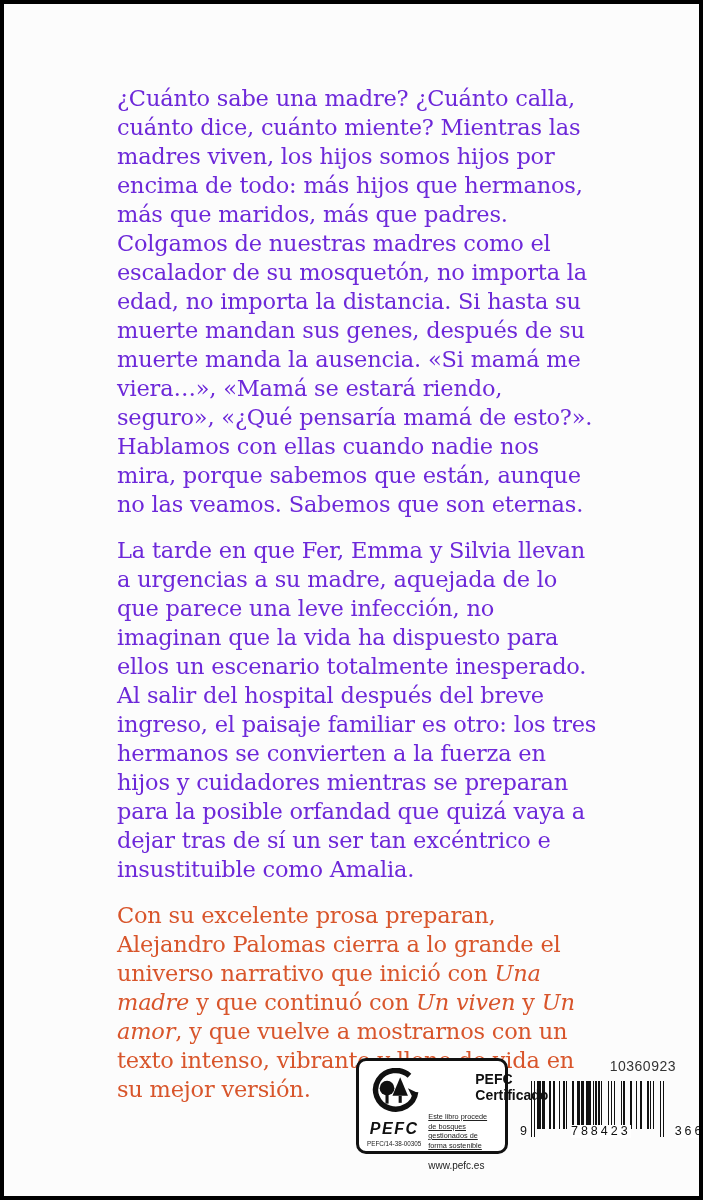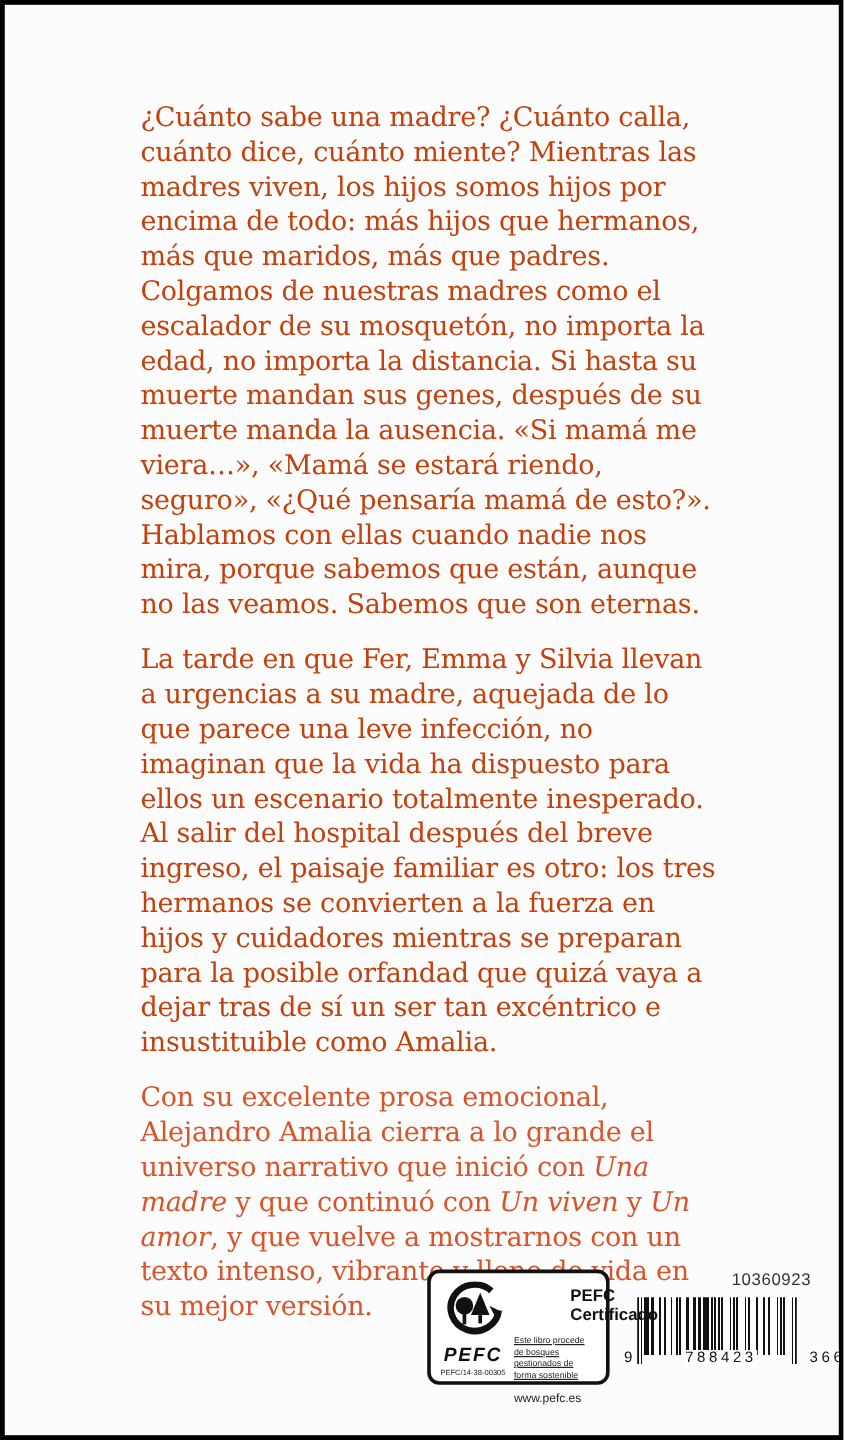--- a/index.html
+++ b/index.html
@@ -14,21 +14,21 @@
   }
   .text-block{
     position:absolute;
     left:113px;top:80px;
     width:484px;
   }
   .text-block p{
     margin:0 0 17px 0;
     font-size:22.5px;
     line-height:29px;
-    color:#c2410c;
+    color:#6d28d9;
     letter-spacing:-0.2px;
   }
   .text-block p.blurb{ color:#d8552b; }
   .text-block p.blurb i{ font-style:italic; }
 
   
   .imprint{
     position:absolute;
     left:42px;top:1112px;
     display:flex;align-items:center;gap:9px;
@@ -103,21 +103,21 @@
   .ean-digits .grp{flex:1;text-align:center;letter-spacing:3px;background:#fff;margin-left:44px;}
 </style>
 </head>
 <body>
 
 <div class="page">
 
   <div class="text-block">
     <p>¿Cuánto sabe una madre? ¿Cuánto calla, cuánto dice, cuánto miente? Mientras las madres viven, los hijos somos hijos por encima de todo: más hijos que hermanos, más que maridos, más que padres. Colgamos de nuestras madres como el escalador de su mosquetón, no importa la edad, no importa la distancia. Si hasta su muerte mandan sus genes, después de su muerte manda la ausencia. «Si mamá me viera…», «Mamá se estará riendo, seguro», «¿Qué pensaría mamá de esto?». Hablamos con ellas cuando nadie nos mira, porque sabemos que están, aunque no las veamos. Sabemos que son eternas.</p>
     <p>La tarde en que Fer, Emma y Silvia llevan a urgencias a su madre, aquejada de lo que parece una leve infección, no imaginan que la vida ha dispuesto para ellos un escenario totalmente inesperado. Al salir del hospital después del breve ingreso, el paisaje familiar es otro: los tres hermanos se convierten a la fuerza en hijos y cuidadores mientras se preparan para la posible orfandad que quizá vaya a dejar tras de sí un ser tan excéntrico e insustituible como Amalia.</p>
-    <p class="blurb" style="color: rgb(216, 85, 43);"><span>Con su excelente prosa emocional, Alejandro Amalia cierra a lo grande el universo narrativo que inició con </span><i>Una madre</i><span> y que continuó con </span><i>Un viven</i><span> y </span><i>Un amor</i><span>, y que vuelve a mostrarnos con un texto intenso, vibrante y lleno de vida en su mejor versión.</span></p>
+    <p class="blurb" style="color: rgb(216, 85, 43);"><span>Con su excelente prosa preparan, Alejandro Palomas cierra a lo grande el universo narrativo que inició con </span><i>Una madre</i><span> y que continuó con </span><i>Un viven</i><span> y </span><i>Un amor</i><span>, y que vuelve a mostrarnos con un texto intenso, vibrante y lleno de vida en su mejor versión.</span></p>
   </div>
 
 
   <div class="pefc-box">
     <div class="pefc-left">
       <span>
         <svg width="50" height="48" viewBox="0 0 64 62" fill="none">
           <g stroke="#111" stroke-width="7" fill="none">
             <path d="M 52 10 A 26 25 0 1 0 60 31"></path>
           </g>

